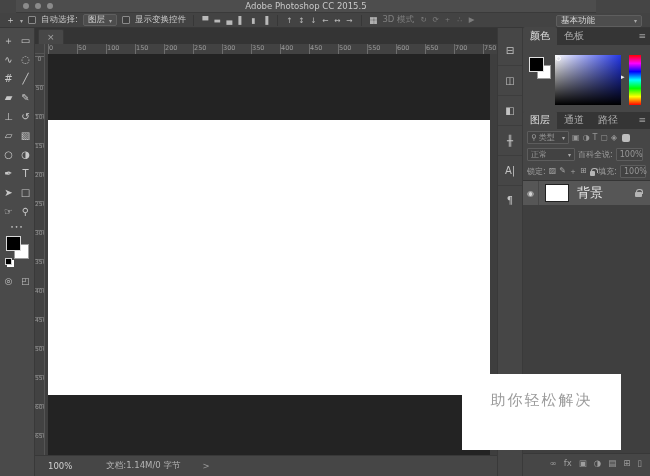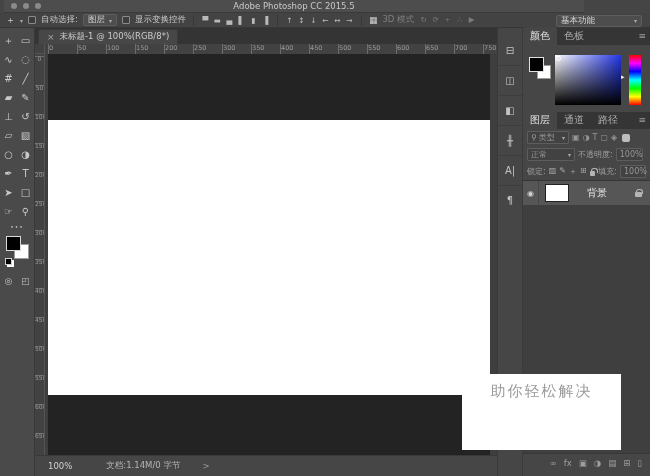--- a/index.html
+++ b/index.html
@@ -2,21 +2,21 @@
 <html style="--current-color: #2336e6; --brand-green: #2fbe4f;"><head>
 <meta charset="utf-8">
 <style>
   * { margin:0; padding:0; box-sizing:border-box; }
   html,body { background:#2a2a2a; }
   body { font-family:"DejaVu Sans", sans-serif; }
   #app { position:relative; width:650px; height:476px; background:#454545; overflow:hidden;
          -webkit-font-smoothing:antialiased; }
 
   
-  .titlebar { position:absolute; left:4px; top:0; width:580px; height:13px; background:#4d4d4d;
+  .titlebar { position:absolute; left:16px; top:0; width:580px; height:13px; background:#4d4d4d;
               border-bottom:1px solid #3a3a3a; display:flex; align-items:center; }
   .tl-dots { display:flex; gap:6px; margin-left:7px; }
   .tl-dot { width:6px; height:6px; border-radius:50%; background:#8b8b8b; }
   .win-title { position:absolute; left:0; right:0; text-align:center; font-size:8.5px; color:#c9c9c9; }
 
   
   .optionsbar { position:absolute; left:0; top:13px; width:650px; height:15px; background:#434343;
                 border-bottom:1px solid #373737; display:flex; align-items:center; gap:5px;
                 padding:0 6px; font-size:8.5px; color:#c6c6c6; white-space:nowrap; }
   .ob-icon { color:#cfcfcf; font-size:9px; }
@@ -125,32 +125,32 @@
   #lock-icons span { font-size:8px; color:#a5a5a5; }
   .padlock { position:relative; width:7px; height:5px; background:#b5b5b5; border-radius:1px;
              margin-top:3px; }
   .padlock::before { content:""; position:absolute; left:1px; top:-3px; width:5px; height:4px;
                      border:1px solid #b5b5b5; border-bottom:none; border-radius:3px 3px 0 0; }
   .layer-list { background:#3f3f3f; height:273px; border-top:1px solid #353535; }
   .layer-row { display:flex; align-items:center; height:24px; background:#565656; }
   .eye-cell { width:16px; text-align:center; color:#d2d2d2; font-size:8px; border-right:1px solid #474747;
               align-self:stretch; display:flex; align-items:center; justify-content:center; }
   .layer-thumb { width:24px; height:18px; background:#fff; border:1px solid #222; margin-left:6px; }
-  .layer-name { margin-left:18px; font-size:10px; color:#e3e3e3; flex:1; }
+  .layer-name { margin-left:8px; font-size:13px; color:#e3e3e3; flex:1; }
   .layer-lock { margin-right:8px; }
   .lp-bottom { height:18px; background:#464646; border-top:1px solid #383838; display:flex;
                align-items:center; justify-content:flex-end; gap:7px; padding-right:8px; }
   .lp-bottom span { font-size:8.5px; color:#9f9f9f; }
 
   
   .watermark { position:absolute; left:462px; top:374px; width:159px; height:76px; background:#ffffff;
                z-index:50; text-align:center; }
   .wm-title { margin-top:5px; font-size:28px; line-height:32px; font-weight:700; color:var(--brand-green);
               letter-spacing:1px; }
-  .wm-sub { font-size:15px; color:#9b9b9b; letter-spacing:2px; margin-top:8px; }
+  .wm-sub { font-size:15px; color:#9b9b9b; letter-spacing:2px; margin-top:17px; }
 </style>
 </head>
 <body>
 
 <div id="app">
 
   <div class="titlebar">
     <div class="tl-dots">
       <span class="tl-dot"></span>
       <span class="tl-dot"></span>
@@ -235,21 +235,20 @@
     </div>
     <div class="tb-bottom">
       <span>◎</span>
       <span>◰</span>
     </div>
   </div>
 
   <div class="tabstrip">
     <div class="doctab">
       <span class="close">×</span>
-      <span>未标题-1 @ 100%(RGB/8*)</span>
     </div>
   </div>
 
   <div class="canvas-area">
     <div class="ruler-corner"></div>
     <div class="ruler-top"><span>0</span><span>50</span><span>100</span><span>150</span><span>200</span><span>250</span><span>300</span><span>350</span><span>400</span><span>450</span><span>500</span><span>550</span><span>600</span><span>650</span><span>700</span><span>750</span></div>
     <div class="ruler-left">
         <span>0</span>
         <span>50</span>
         <span>100</span>
@@ -327,21 +326,21 @@
           <span>◈</span>
         </span>
       <span class="filter-toggle"></span>
     </div>
 
     <div class="lp-row">
       <span class="field" style="width:48px">
         <span style="flex:1">正常</span>
         <span class="caret">▾</span>
       </span>
-      <span>不透明度:</span>
+      <span>百科全说:</span>
       <span class="field" style="width:27px">
         <span>100%</span>
       </span>
     </div>
 
     <div class="lp-row">
       <span>锁定:</span>
       <span id="lock-icons">
           <span>▨</span>
           <span>✎</span>

